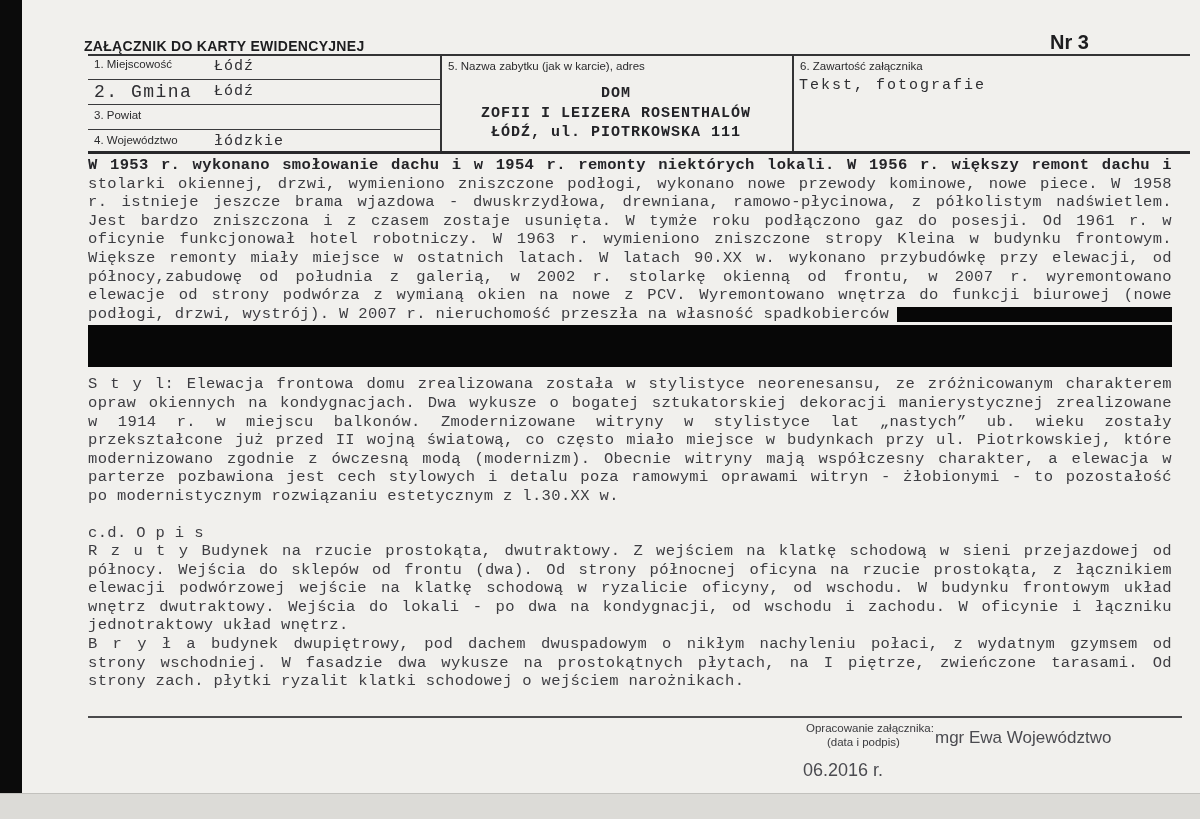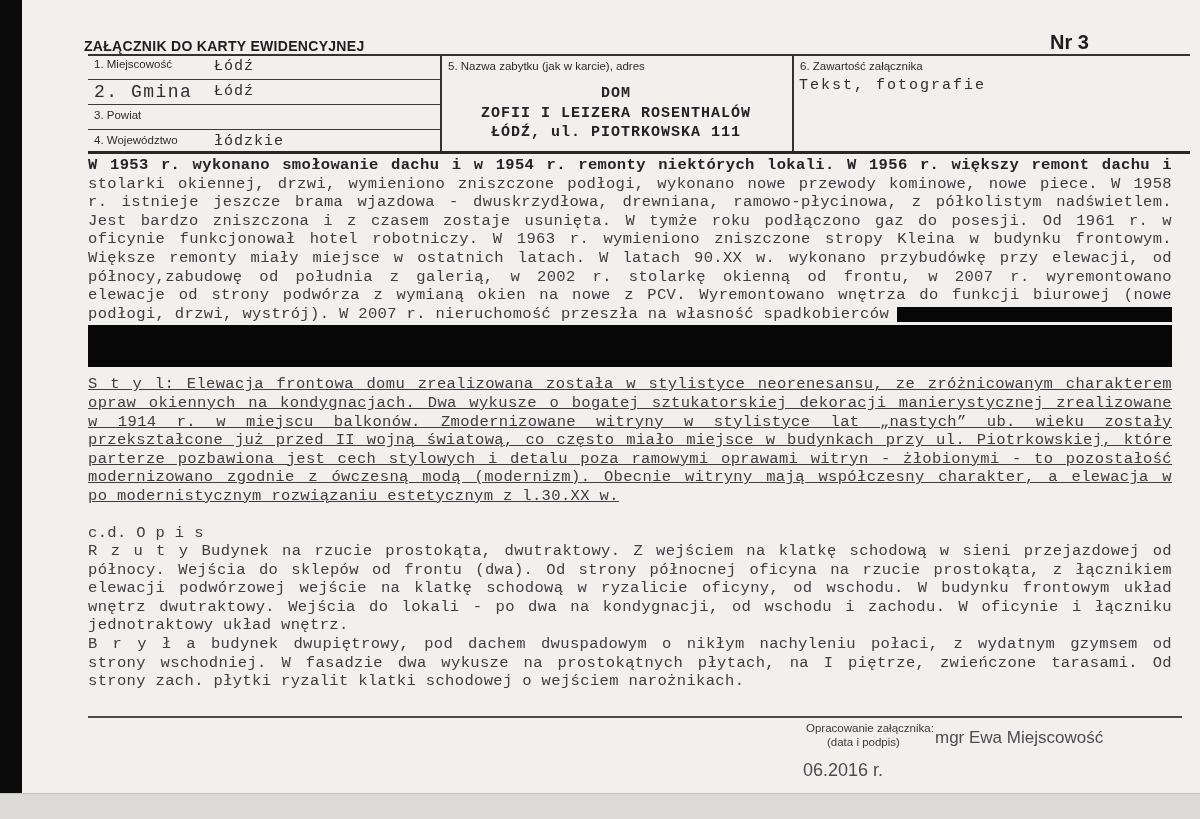--- a/index.html
+++ b/index.html
@@ -35,21 +35,21 @@
   .f6l{left:800px;top:60px;}
   .f6v{left:799px;top:77px;letter-spacing:2px;}
 
   
   .doc-body{position:absolute;left:88px;top:156px;width:1084px;
     font-family:"Liberation Mono","DejaVu Sans Mono",monospace;
     font-size:15.5px;line-height:18.6px;color:#3d3d42;letter-spacing:.35px;}
   .line{white-space:normal;}
   .line.just{text-align:justify;text-align-last:justify;}
   .para-0 .line:first-child{font-weight:bold;color:#242428;}
-  .para-1{margin-top:8px;text-decoration:underline;}
+  .para-1{margin-top:8px;}
   .para-2{margin-top:18px;}
   .redline{display:flex;}
   .redline span:first-child{white-space:nowrap;}
   .redact-inline{flex:1;height:15px;background:#070707;margin-left:8px;margin-top:2px;}
   .redact-block{height:42px;margin-top:2px;background:#070707;}
 
   
   .rule-footer{left:88px;top:716px;width:1094px;height:2px;background:#4a4a4c;}
   .foot-label{position:absolute;font-size:11.5px;color:#3a3a3e;}
   .fl1{left:806px;top:722px;}
@@ -109,22 +109,22 @@
           <span>podłogi, drzwi, wystrój). W 2007 r. nieruchomość przeszła na własność spadkobierców</span>
           <span class="redact-inline"></span>
         </div>
         <div class="redact-block"></div>
       </div>
       <div class="para para-1">
         <div class="line just">S t y l: Elewacja frontowa domu zrealizowana została w stylistyce neorenesansu, ze zróżnicowanym charakterem</div>
         <div class="line just">opraw okiennych na kondygnacjach. Dwa wykusze o bogatej sztukatorskiej dekoracji manierystycznej zrealizowane</div>
         <div class="line just">w 1914 r. w miejscu balkonów. Zmodernizowane witryny w stylistyce lat „nastych” ub. wieku zostały</div>
         <div class="line just">przekształcone już przed II wojną światową, co często miało miejsce w budynkach przy ul. Piotrkowskiej, które</div>
+        <div class="line just">modernizowano zgodnie z ówczesną modą (modernizm). Obecnie witryny mają współczesny charakter, a elewacja w</div>
         <div class="line just">parterze pozbawiona jest cech stylowych i detalu poza ramowymi oprawami witryn - żłobionymi - to pozostałość</div>
-        <div class="line just">modernizowano zgodnie z ówczesną modą (modernizm). Obecnie witryny mają współczesny charakter, a elewacja w</div>
         <div class="line">po modernistycznym rozwiązaniu estetycznym z l.30.XX w.</div>
       </div>
       <div class="para para-2">
         <div class="line">c.d. O p i s</div>
       </div>
       <div class="para para-3">
         <div class="line just">R z u t y Budynek na rzucie prostokąta, dwutraktowy. Z wejściem na klatkę schodową w sieni przejazdowej od</div>
         <div class="line just">północy. Wejścia do sklepów od frontu (dwa). Od strony północnej oficyna na rzucie prostokąta, z łącznikiem</div>
         <div class="line just">elewacji podwórzowej wejście na klatkę schodową w ryzalicie oficyny, od wschodu. W budynku frontowym układ</div>
         <div class="line just">wnętrz dwutraktowy. Wejścia do lokali - po dwa na kondygnacji, od wschodu i zachodu. W oficynie i łączniku</div>
@@ -133,17 +133,17 @@
       <div class="para para-4">
         <div class="line just">B r y ł a  budynek dwupiętrowy, pod dachem dwuspadowym o nikłym nachyleniu połaci, z wydatnym gzymsem od</div>
         <div class="line just">strony wschodniej. W fasadzie dwa wykusze na prostokątnych płytach, na I piętrze, zwieńczone tarasami. Od</div>
         <div class="line">strony zach. płytki ryzalit klatki schodowej o wejściem narożnikach.</div>
       </div>
     </div>
 
   <div class="rule rule-footer"></div>
   <div class="foot-label fl1">Opracowanie załącznika:</div>
   <div class="foot-label fl2">(data i podpis)</div>
-  <div class="foot-author">mgr Ewa Miejscowość</div>
+  <div class="foot-author">mgr Ewa Województwo</div>
   <div class="foot-date">06.2016 r.</div>
 
   <div class="scan-bottom"></div>
 </div>
 
 </body></html>

